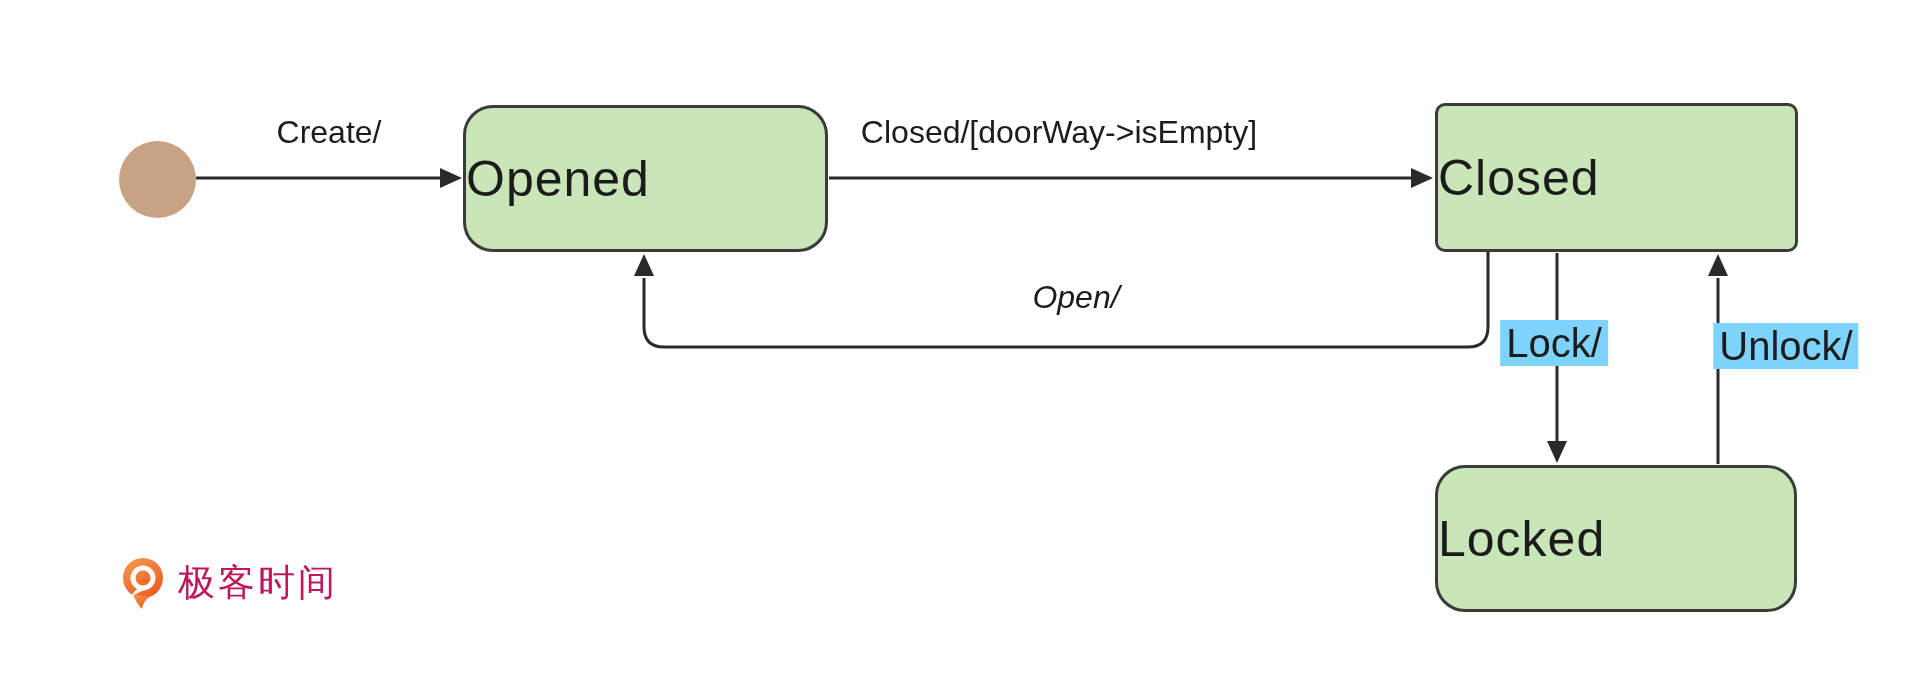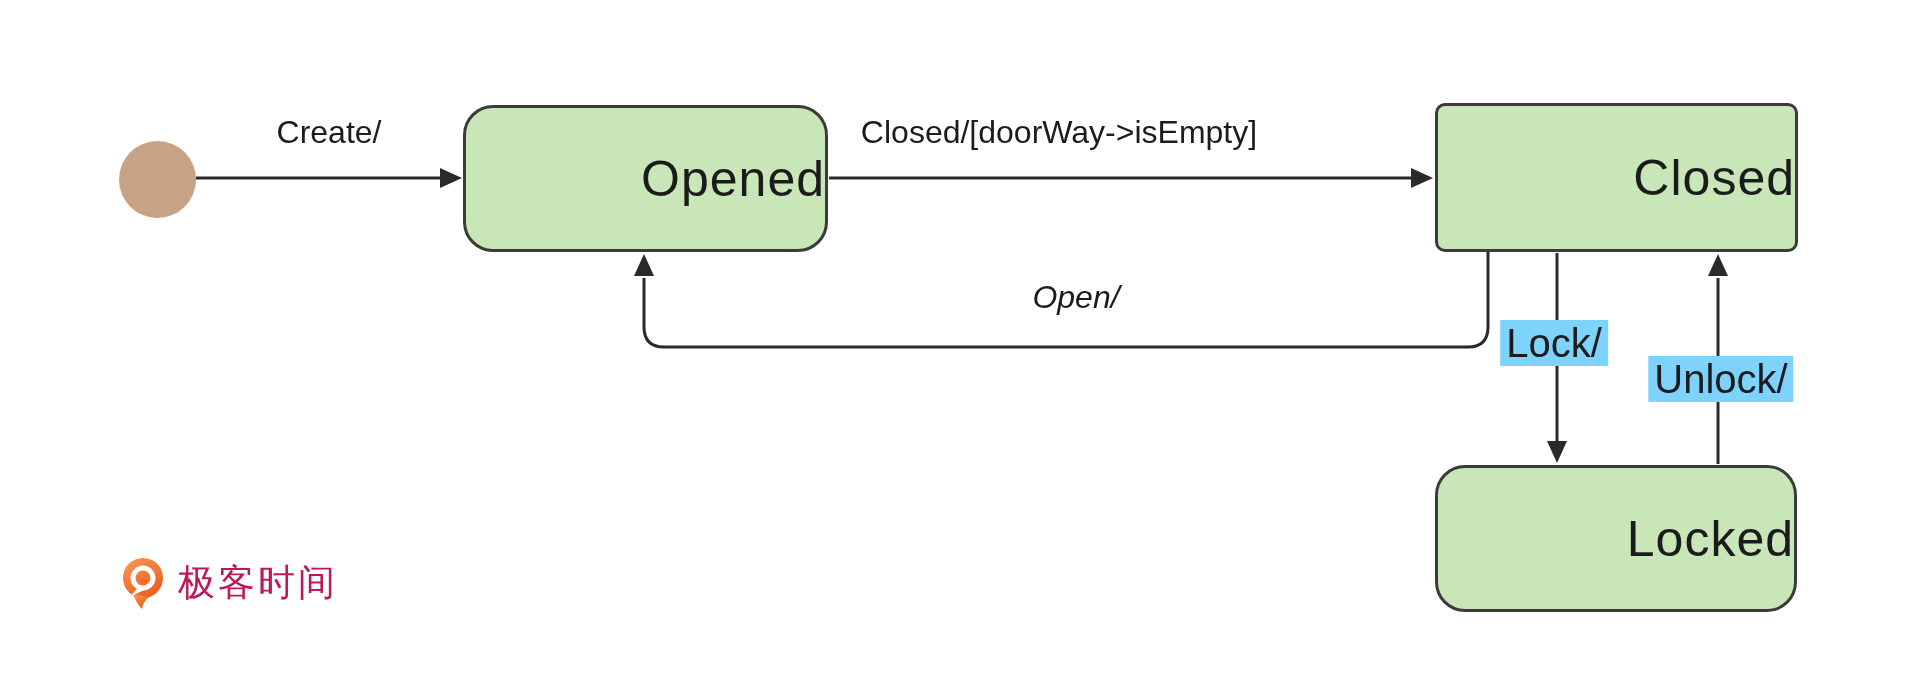--- a/index.html
+++ b/index.html
@@ -6,40 +6,40 @@
   .canvas{
     position:relative;width:1920px;height:685px;background:#ffffff;overflow:hidden;
     font-family:"Liberation Sans","DejaVu Sans",sans-serif;
   }
   .connectors{position:absolute;left:0;top:0;width:1920px;height:685px;}
   .initial-dot{
     position:absolute;left:119px;top:141px;width:77px;height:77px;
     border-radius:50%;background:#c7a285;
   }
   .state{
-    position:absolute;display:flex;align-items:center;justify-content:flex-end;
+    position:absolute;display:flex;align-items:center;justify-content:flex-start;
     background:#c9e6b8;border:3px solid #3b3b3b;border-radius:30px;
     font-size:50px;color:#1b1b1b;letter-spacing:1px;box-sizing:border-box;
   }
   .state-opened{left:463px;top:105px;width:365px;height:147px;}
   .state-closed{left:1435px;top:103px;width:363px;height:149px;border-radius:10px;}
-  .state-locked{left:1435px;top:465px;width:362px;height:147px;padding-left:12px;}
+  .state-locked{left:1435px;top:465px;width:362px;height:147px;}
   .tlabel{
     position:absolute;font-size:32px;color:#1c1c1c;white-space:nowrap;
     text-align:center;line-height:1.05;
   }
   .lbl-create{left:196px;width:266px;top:116px;}
   .lbl-close{left:839px;width:440px;top:116px;text-align:center;}
   .lbl-open{left:966px;width:220px;top:281px;font-style:italic;}
   .vlabel{
     position:absolute;transform:translateX(-50%);background:#7dd3fc;
     padding:2px 6px;font-size:40px;color:#1c1c1c;white-space:nowrap;line-height:1.05;
   }
   .lbl-lock{left:1554px;top:320px;}
-  .lbl-unlock{left:1721px;top:323px;margin-top:33px;}
+  .lbl-unlock{left:1786px;top:323px;}
   .logo{
     position:absolute;left:120px;top:556px;height:54px;
     display:flex;align-items:center;gap:12px;
   }
   .logo-text{
     font-size:37px;color:#be185d;letter-spacing:3px;white-space:nowrap;
   }
 </style>
 </head>
 <body>

